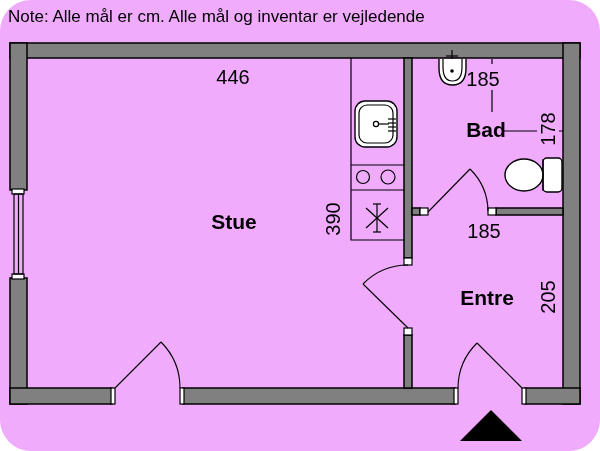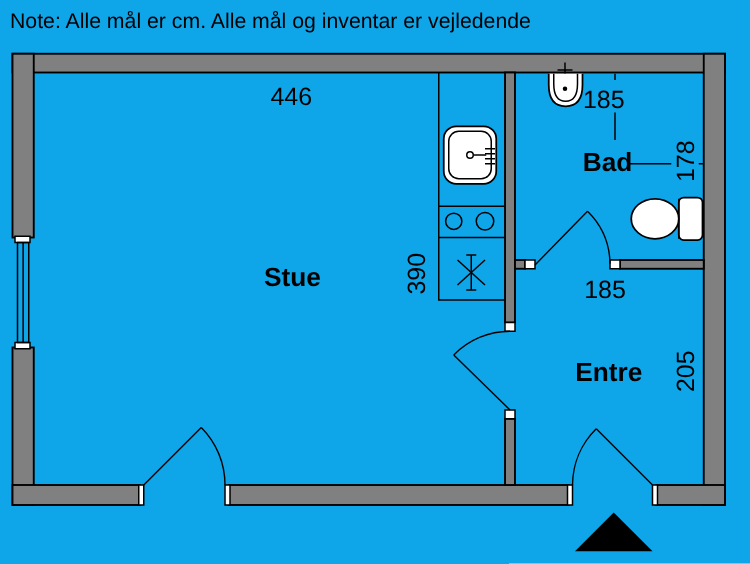--- a/index.html
+++ b/index.html
@@ -1,18 +1,19 @@
 <!DOCTYPE html>
 <html><head>
 <meta charset="utf-8">
 <style>
   html,body{margin:0;padding:0;background:#ffffff;}
   #stage{
-    position:relative;width:600px;height:451px;background:#0ea5e9;overflow:hidden;
+    position:relative;width:600px;height:451px;background:#f0abfc;overflow:hidden;
     font-family:"Liberation Sans", sans-serif;
+    border-radius:31px;
   }
   #note{
     position:absolute;left:8px;top:7px;width:580px;
     font-size:17px;color:#000;letter-spacing:0px;white-space:nowrap;
   }
   svg{position:absolute;left:0;top:0;}
   .wall{fill:#808080;stroke:#000;stroke-width:1.5;}
   .cap{fill:#ffffff;stroke:#000;stroke-width:1.2;}
   .fix{fill:#ffffff;stroke:#000;stroke-width:1.4;}
   .fixthin{fill:none;stroke:#000;stroke-width:1.2;}

